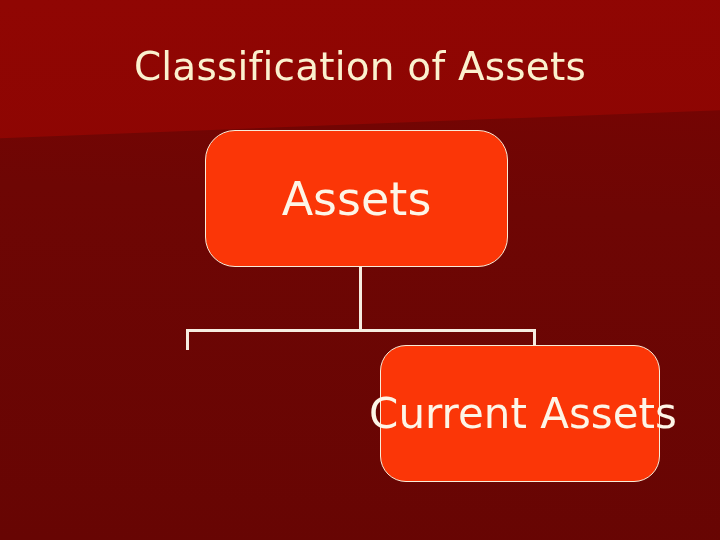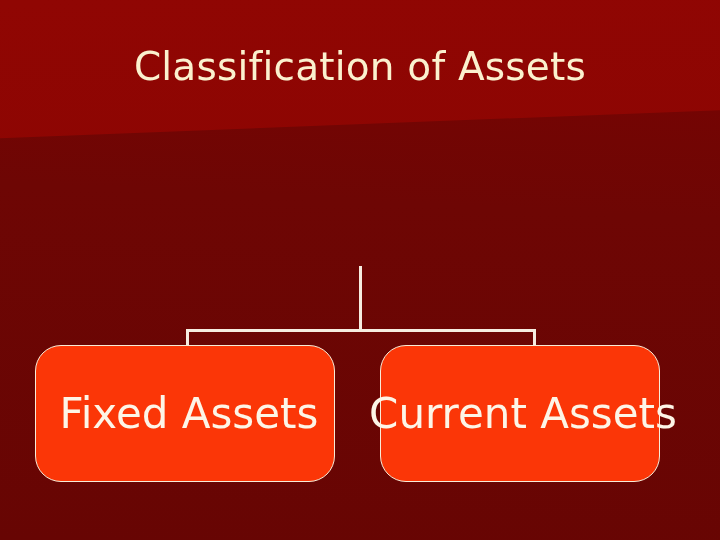--- a/index.html
+++ b/index.html
@@ -139,22 +139,22 @@
   <div class="bg-upper"></div>
   <div class="bg-lower"></div>
 
   <div class="title">Classification of Assets</div>
 
   <div class="conn conn-stem"></div>
   <div class="conn conn-bar"></div>
   <div class="conn conn-drop-left"></div>
   <div class="conn conn-drop-right"></div>
 
+  <div class="node node-root">
+    <span>Assets</span>
+  </div>
 
-  <div class="node node-left">
-    <span>Fixed Assets</span>
-  </div>
 
   <div class="node node-right">
     <span>Current Assets</span>
   </div>
 
 </div>
 
 </body></html>

